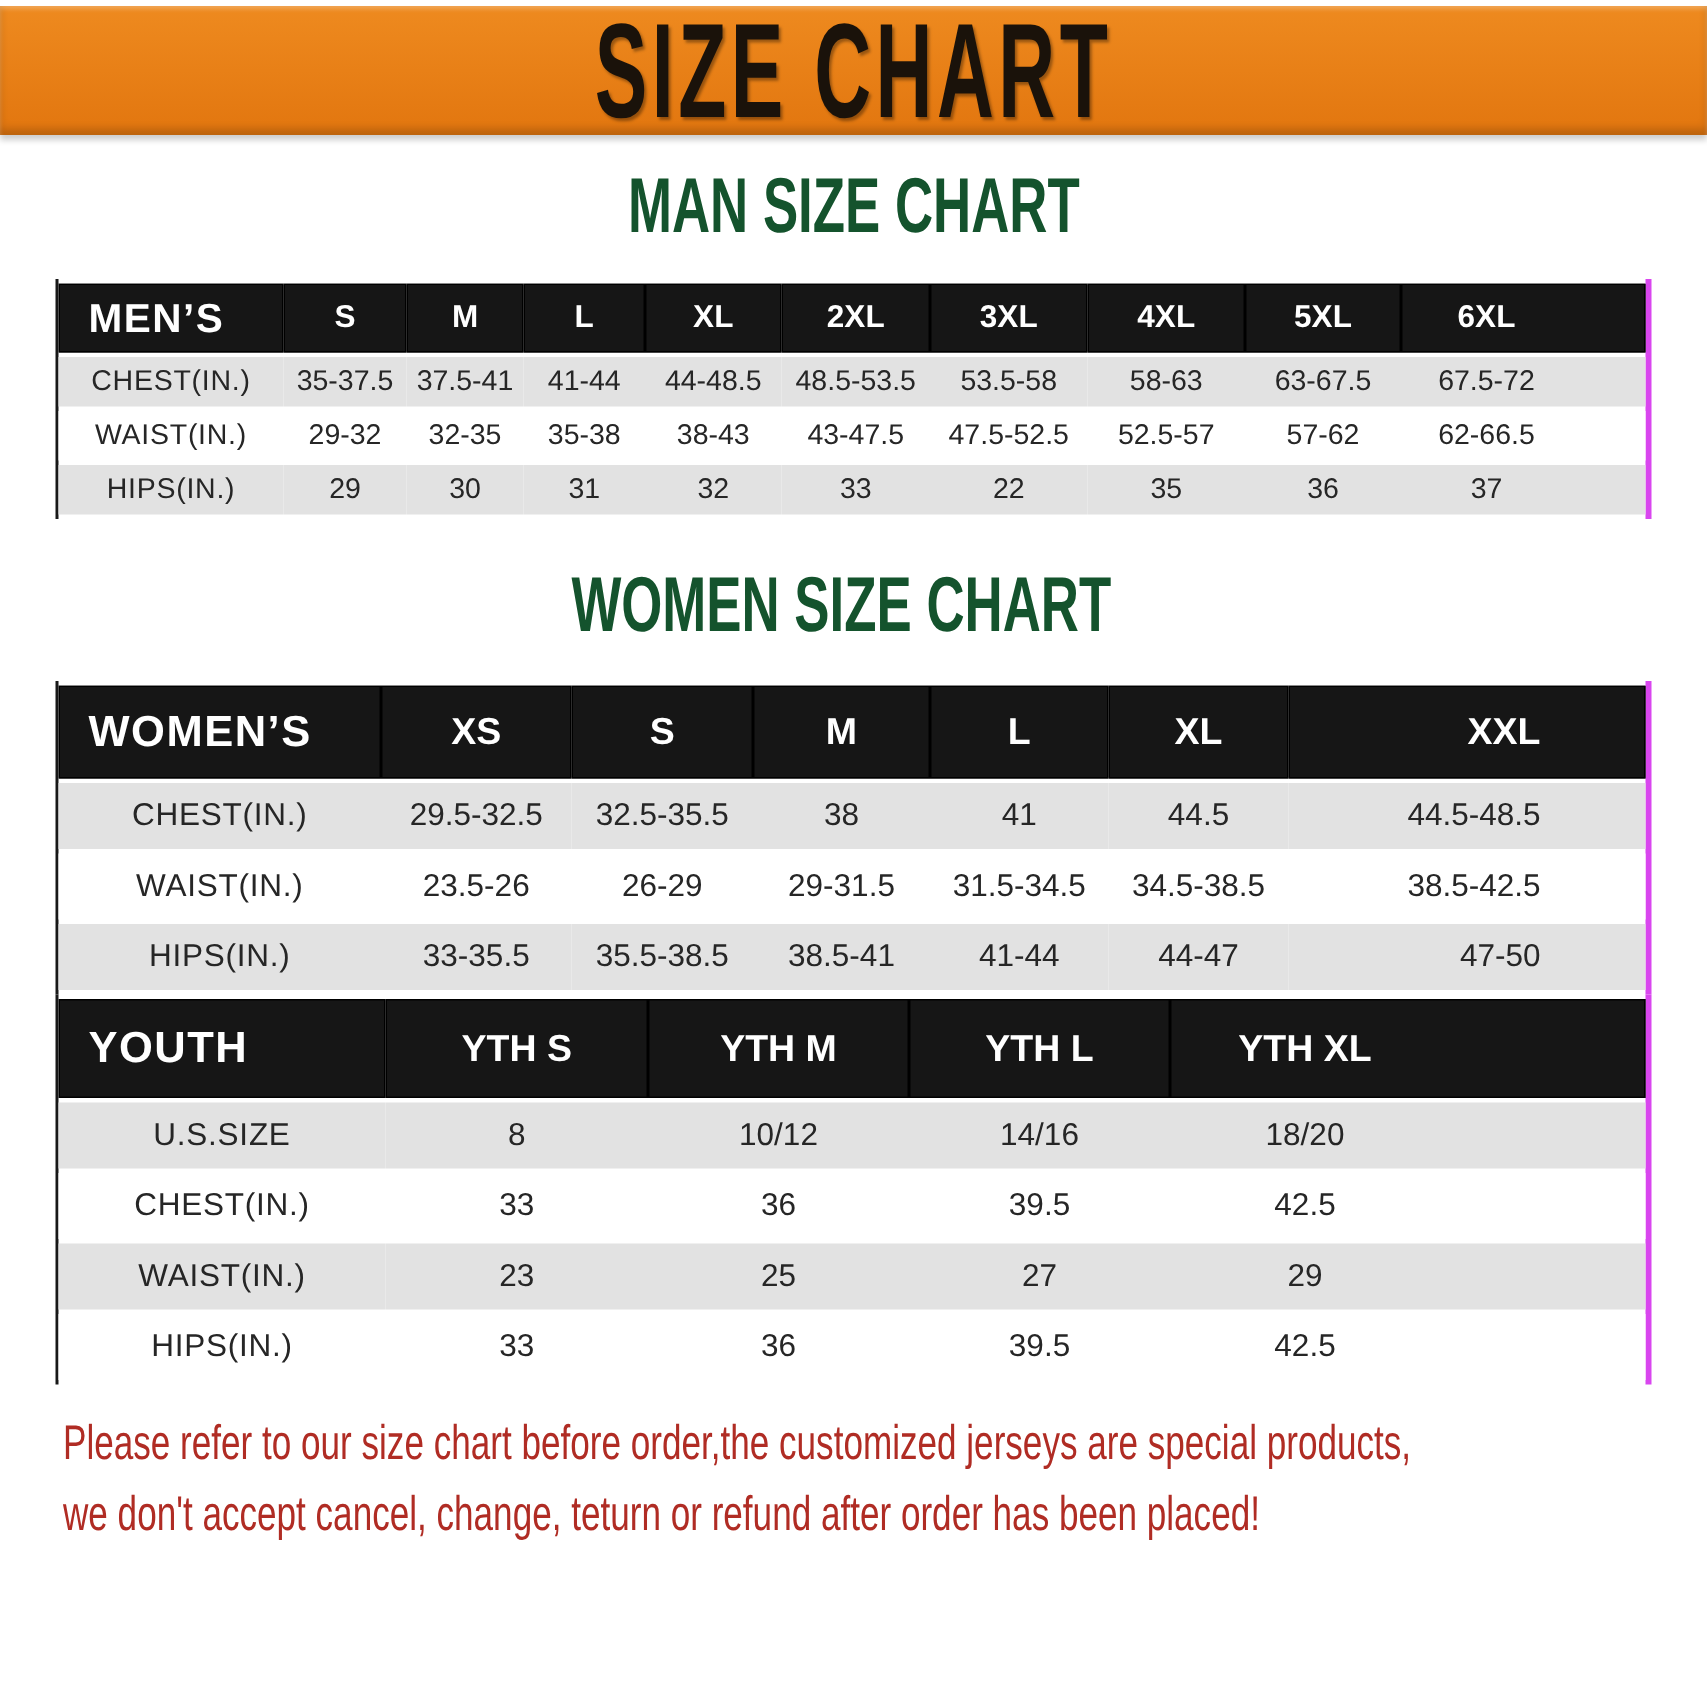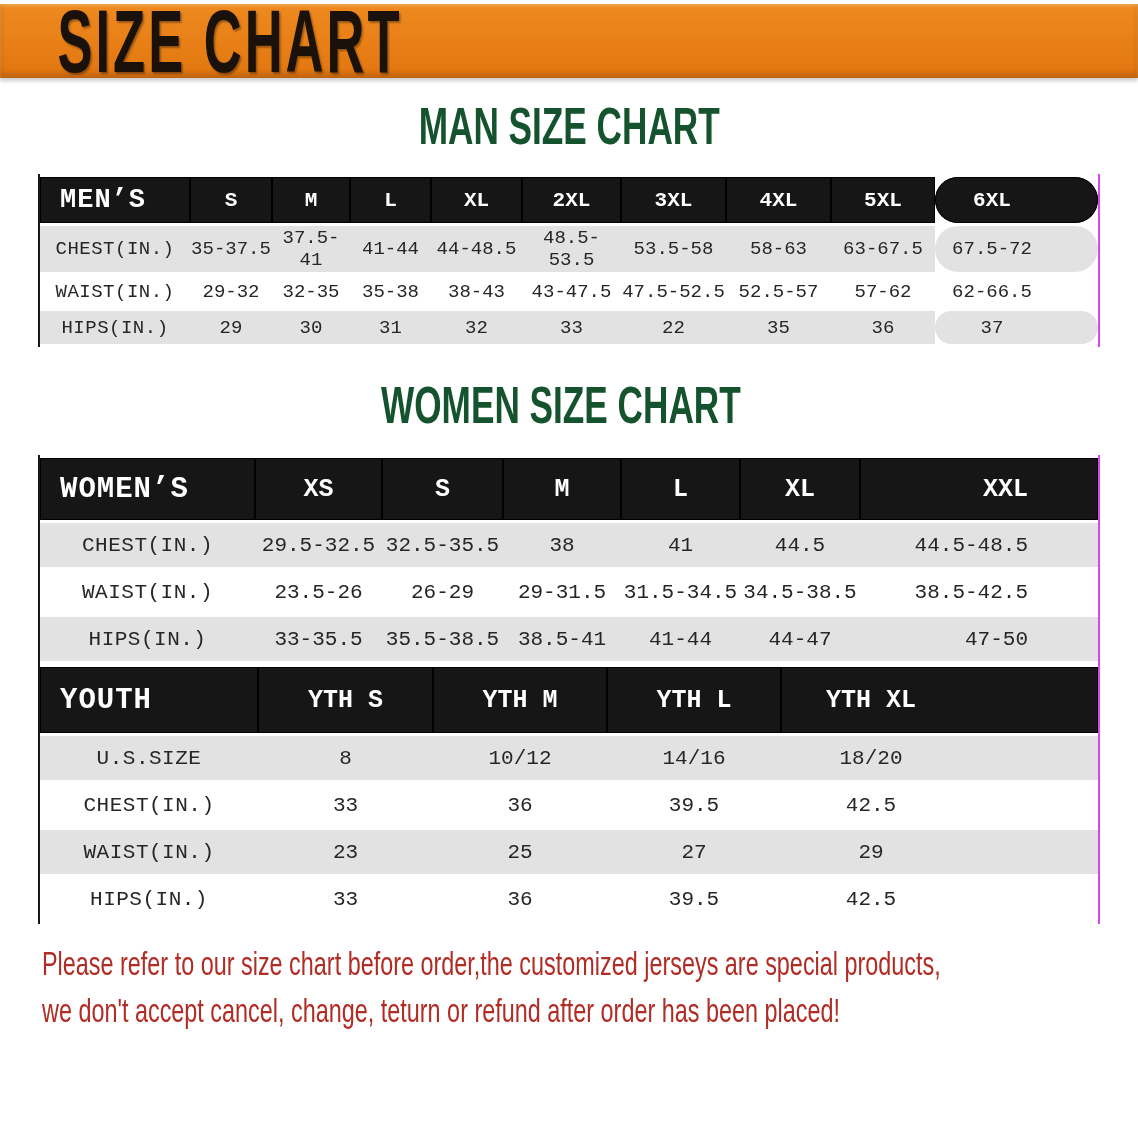--- a/index.html
+++ b/index.html
@@ -2,56 +2,56 @@
 <html><head>
 <meta charset="utf-8">
 <style>
   html,body{margin:0;padding:0;}
   body{
     width:1138px;height:1132px;overflow:hidden;background:#ffffff;
     font-family:"Liberation Sans",sans-serif;color:#1c1c1c;
   }
   
   .banner{
-    margin:4px 0 0 0;height:74px;background:linear-gradient(#ee8a1f,#e2760f);
-    display:flex;align-items:center;
+    margin:4px 0 0 0;height:86px;background:linear-gradient(#ee8a1f,#e2760f);
+    display:flex;align-items:center;justify-content:center;
     box-shadow:0 3px 4px rgba(0,0,0,0.20), inset 0 2px 3px rgba(255,255,255,0.25), inset 0 -4px 6px rgba(0,0,0,0.18);
   }
   .banner-text{
     display:inline-block;font-size:70px;font-weight:700;letter-spacing:4px;color:#1a120a;
     transform:scale(0.75,1.28);text-shadow:2px 2px 2px rgba(0,0,0,0.35);white-space:nowrap;
   }
   
   h2.section-heading{
     text-align:center;font-weight:700;font-size:44px;line-height:44px;color:#14532d;
   }
   h2 .condensed{display:inline-block;transform:scale(0.80,1.18);white-space:nowrap;letter-spacing:0px;}
   h2.man{margin:26px 0 26px 0;}
   h2.woman{margin:36px 16px 28px 0;}
   h2.youth{margin:52px 0 26px 0;}
   
   table.chart{
     width:1058px;margin:0 auto;table-layout:fixed;
     border-collapse:separate;border-spacing:0 3px;
-    border-left:2px solid #181818;border-right:2px solid #d946ef;font-family:Liberation Mono, monospace;
+    border-left:2px solid #181818;border-right:4px solid #d946ef;
   }
   table.chart thead th{
     background:#161616;color:#ffffff;font-weight:600;text-align:center;
     box-shadow:inset 0 0 0 1px #000;
   }
   table.chart th.corner{text-align:left;padding-left:20px;font-weight:700;letter-spacing:1px;}
   table.chart td{text-align:center;color:#262626;}
   tr.gray td{background:#e2e2e2;}
   tr.white td{background:#ffffff;}
   td.rlabel{color:#1c1c1c;letter-spacing:0.5px;}
   
   .men-chart thead th{height:44px;font-size:21px;}
   .men-chart th.corner{font-size:27px;}
   .men-chart td{height:31px;font-size:19px;}
-  .men-chart th:last-child,.men-chart td:last-child{padding-right:50px;border-radius:23px;}
+  .men-chart th:last-child,.men-chart td:last-child{padding-right:50px;}
   
   .women-chart thead th{height:60px;font-size:25px;}
   .women-chart th.corner{font-size:29px;}
   .women-chart td{height:42px;font-size:21px;}
   .women-chart th:last-child,.women-chart td:last-child{padding-right:70px;text-align:right;}
   
   .youth-chart thead th{height:64px;font-size:25px;}
   .youth-chart th.corner{font-size:29px;}
   .youth-chart td{height:42px;font-size:21px;}
   .youth-chart th:last-child,.youth-chart td:last-child{padding-right:138px;}

